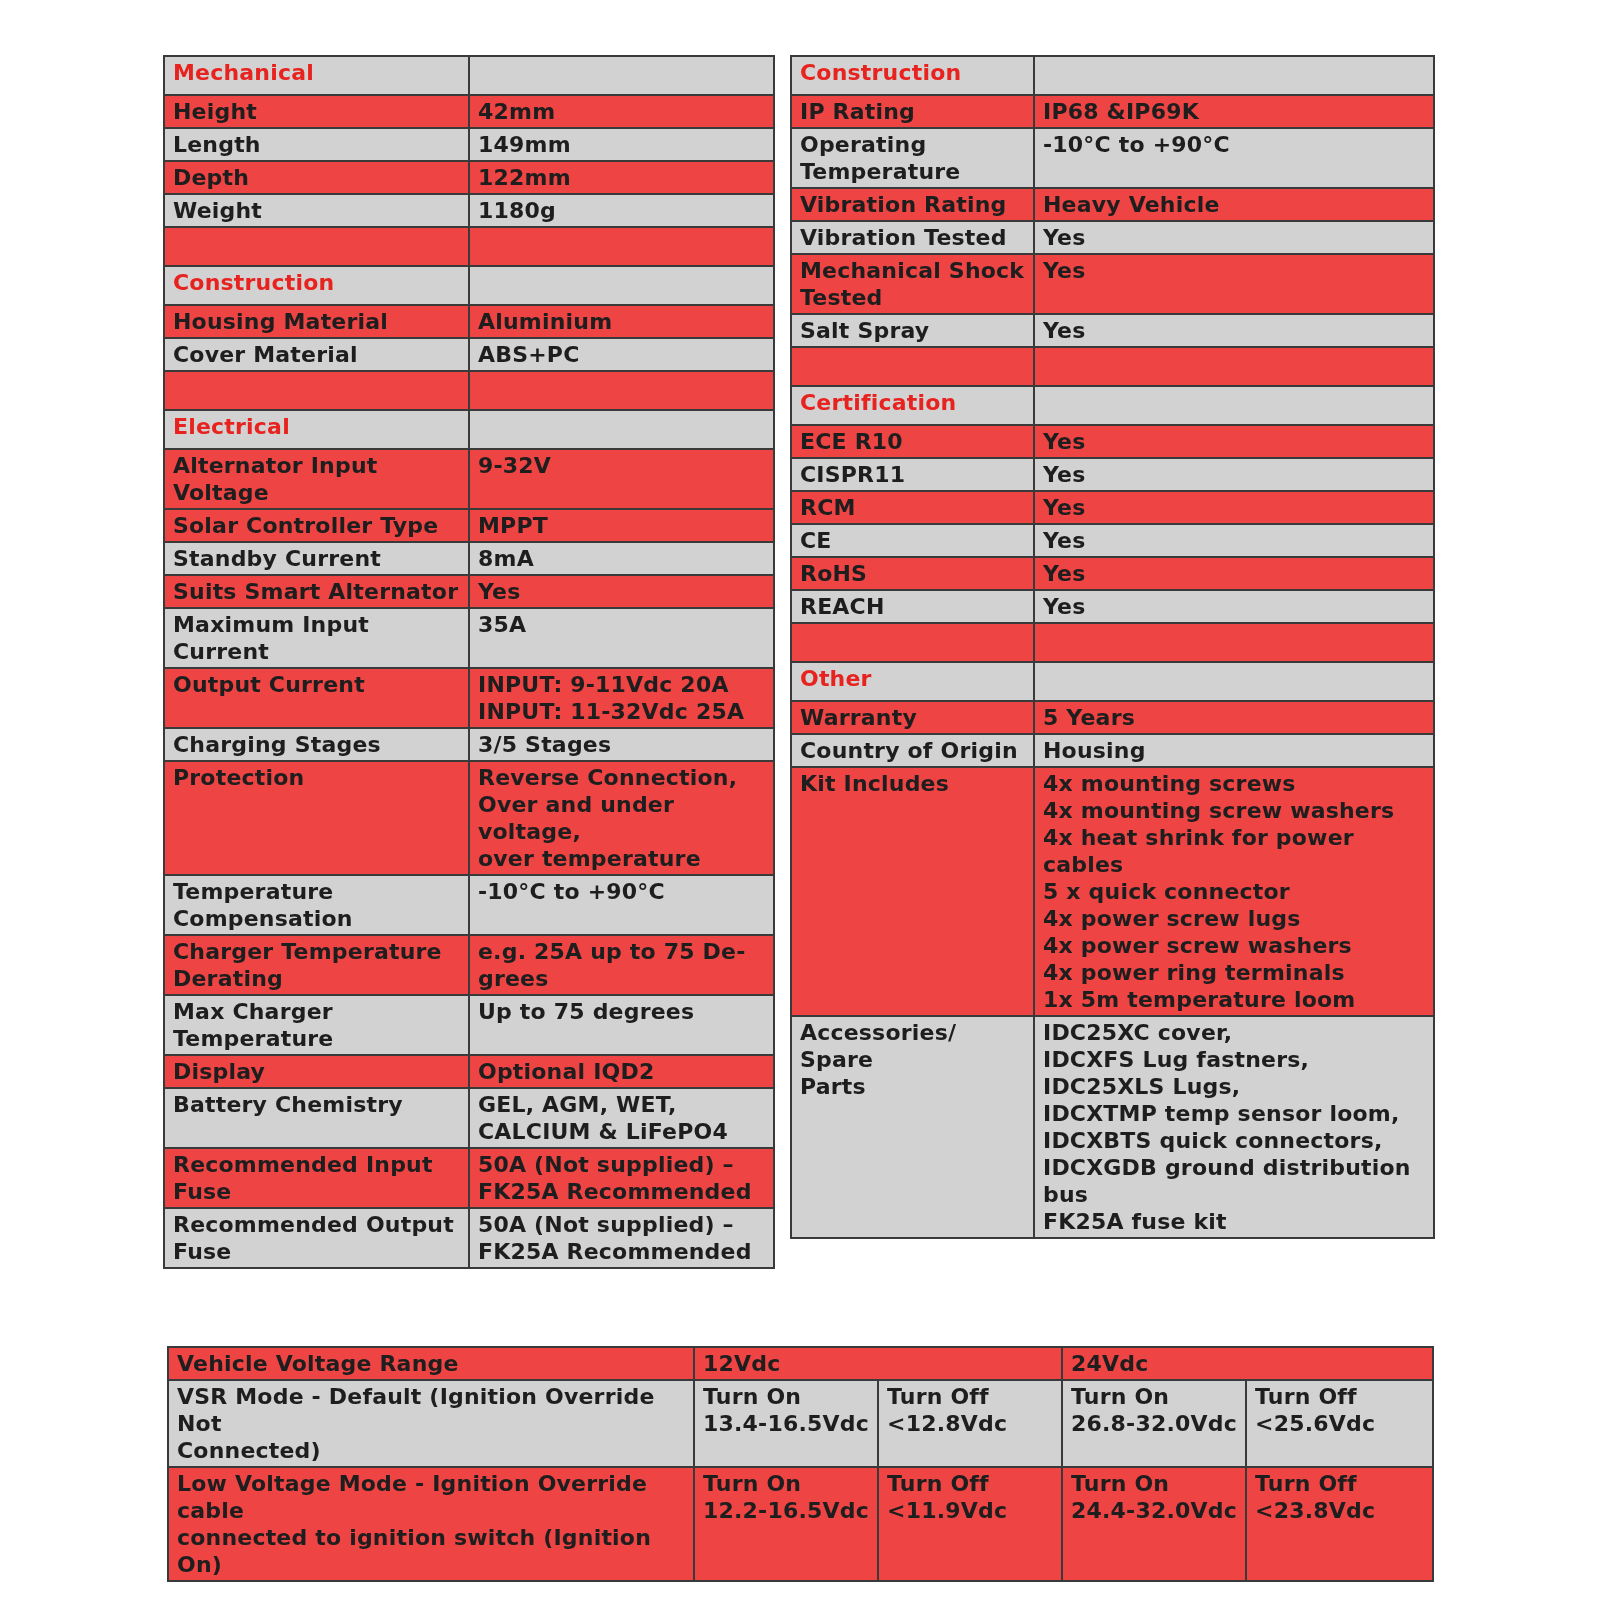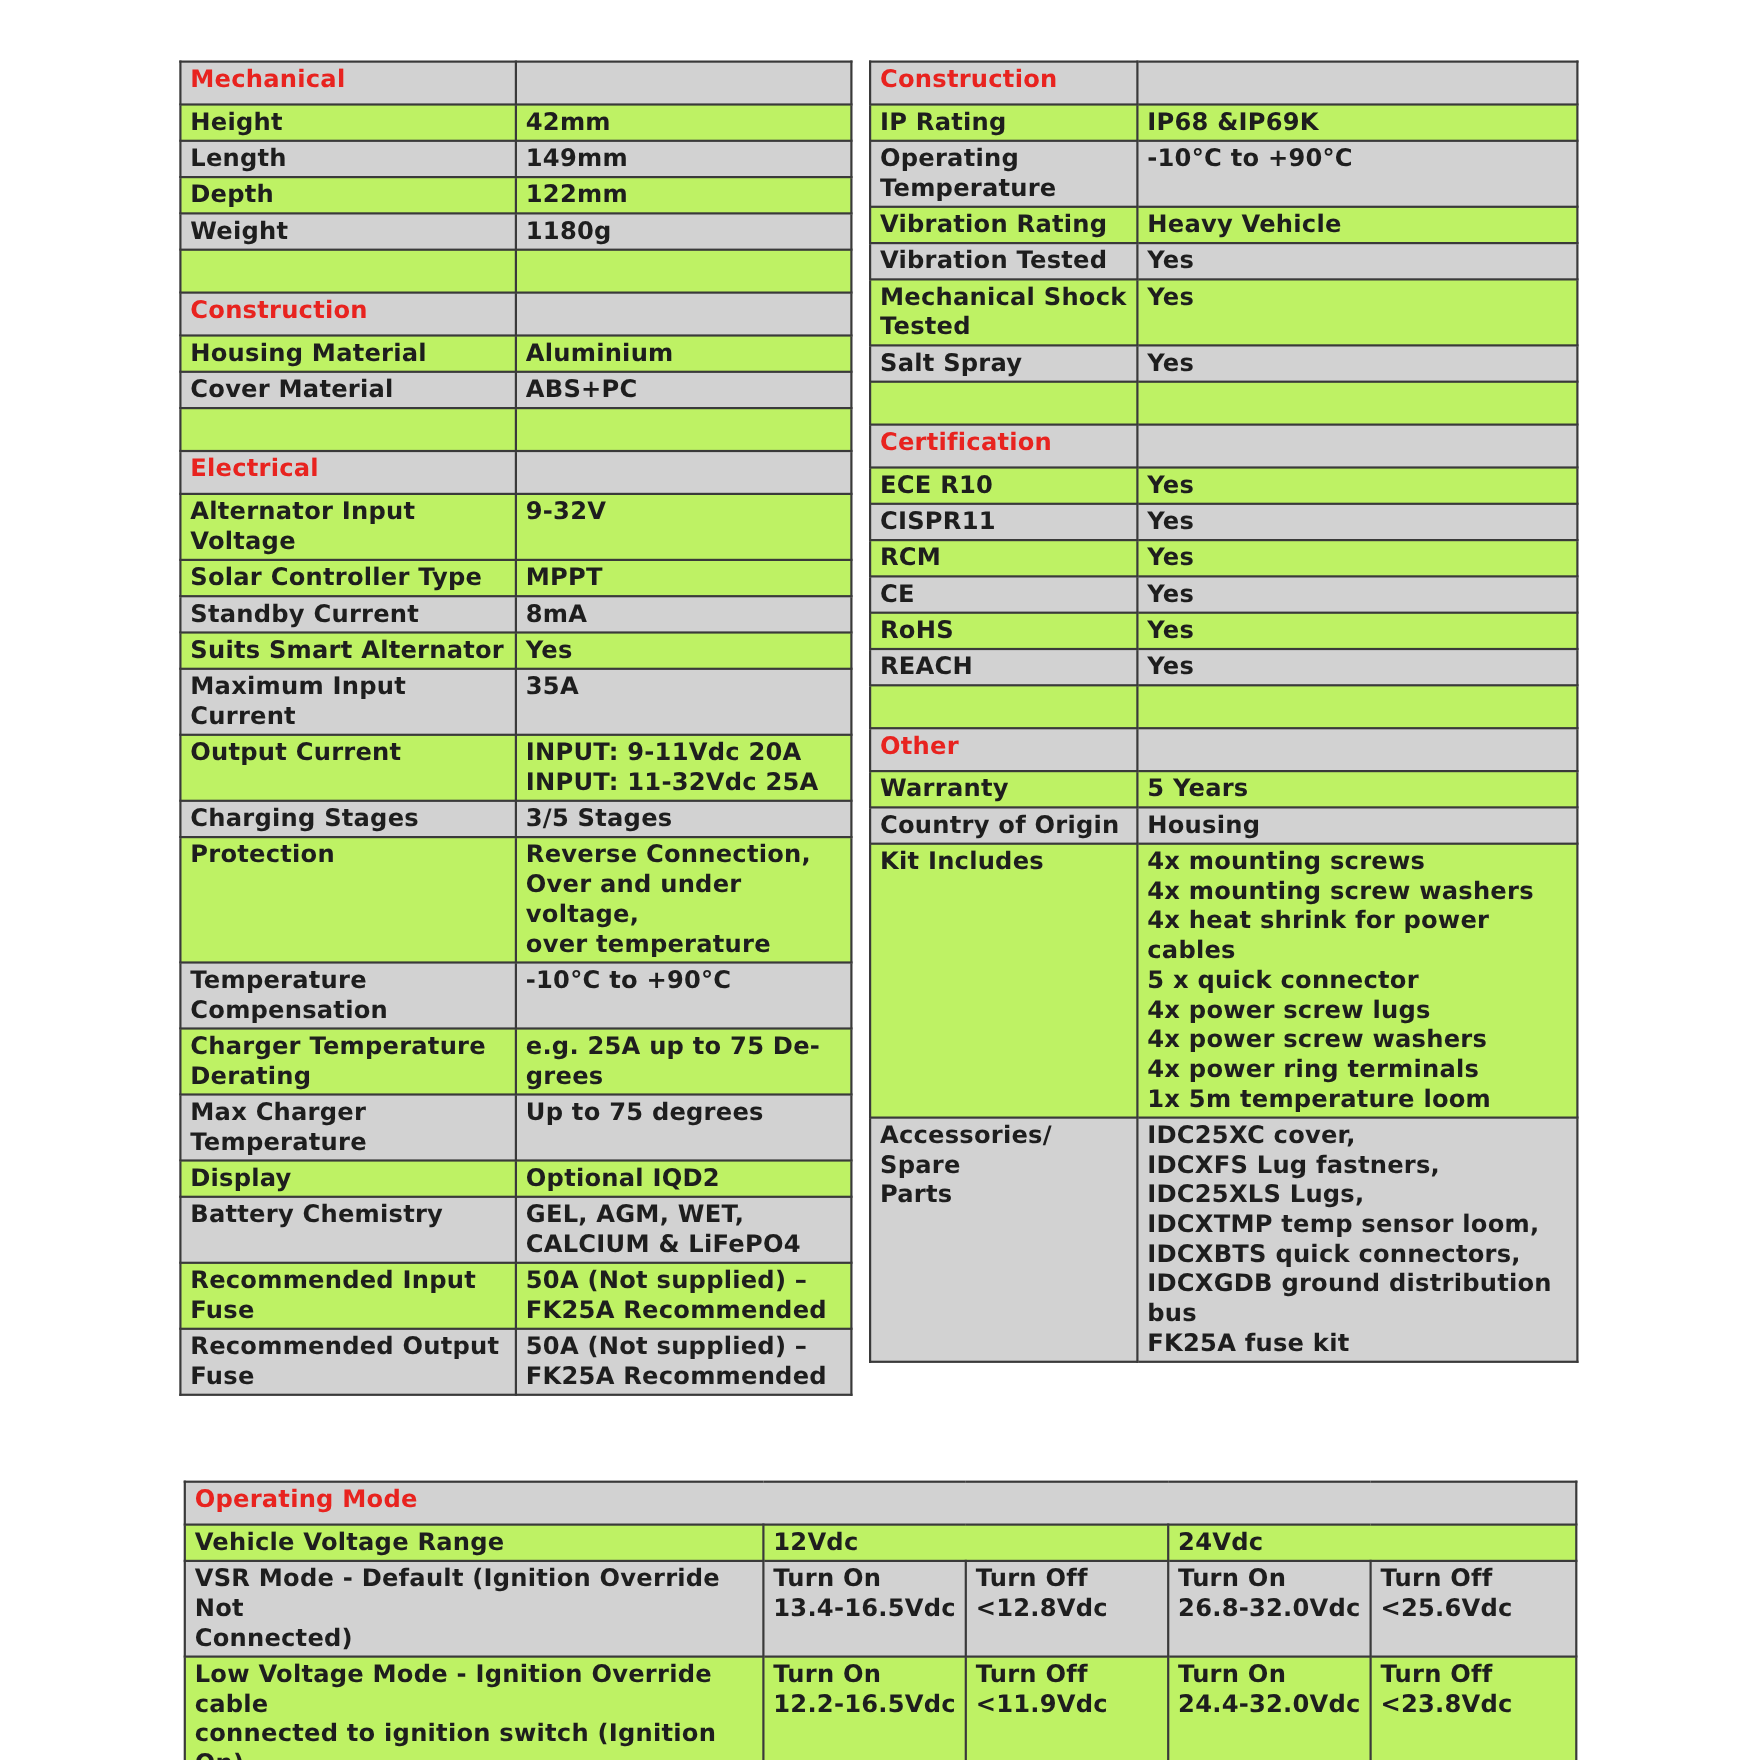--- a/index.html
+++ b/index.html
@@ -9,21 +9,21 @@
   }
   table.spec {
     position:absolute; border-collapse:collapse; table-layout:fixed;
     font-size:22px; font-weight:bold; letter-spacing:0.2px;
   }
   table.spec td {
     border:2px solid #3a3a3a; padding:2px 8px; vertical-align:top; line-height:27px;
     color:#1e1e1e; white-space:pre-line;
   }
   tr.g td { background:#d2d2d2; }
-  tr.w td { background:#bef264; }
+  tr.w td { background:#ef4444; }
   td.hd { color:#e8231f !important; }
   #left { left:163px; top:55px; width:610px; }
   #left col.c1 { width:305px; } #left col.c2 { width:305px; }
   #right { left:790px; top:55px; width:643px; }
   #right col.c1 { width:243px; } #right col.c2 { width:400px; }
   #bottom { left:167px; top:1346px; width:1265px; font-size:22px; }
   #bottom col.a { width:526px; } #bottom col.b { width:184px; } #bottom col.c { width:184px; }
   #bottom col.d { width:184px; } #bottom col.e { width:187px; }
   tr.hrow td { height:33px; }
   tr.erow td { height:33px; }
@@ -267,23 +267,20 @@
 
 <table class="spec" id="bottom">
   <colgroup>
       <col class="a">
       <col class="b">
       <col class="c">
       <col class="d">
       <col class="e">
     </colgroup>
   <tbody>
-    <tr class="g hrow">
-      <td colspan="5" class="hd">Operating Mode</td>
-    </tr>
     <tr class="w">
       <td>Vehicle Voltage Range</td>
       <td colspan="2">12Vdc</td>
       <td colspan="2">24Vdc</td>
     </tr>
     <tr class="g">
       <td>VSR Mode - Default (Ignition Override Not
 Connected)</td>
       <td>Turn On
 13.4-16.5Vdc</td>

